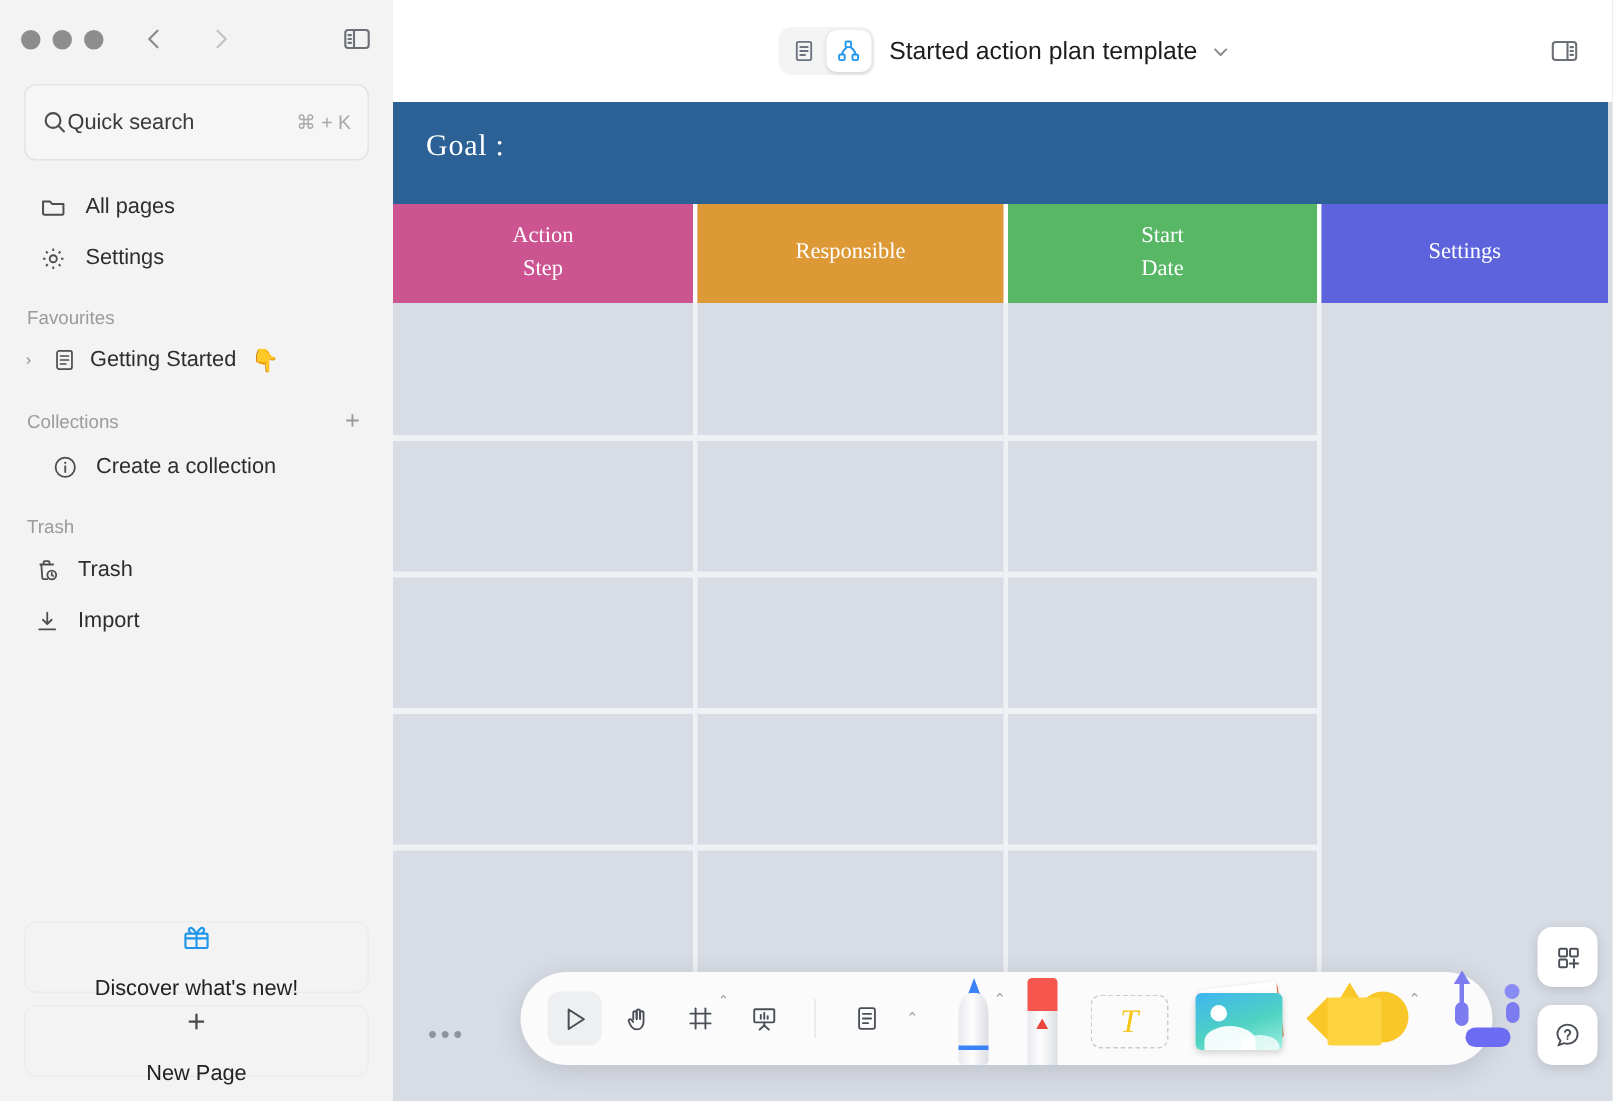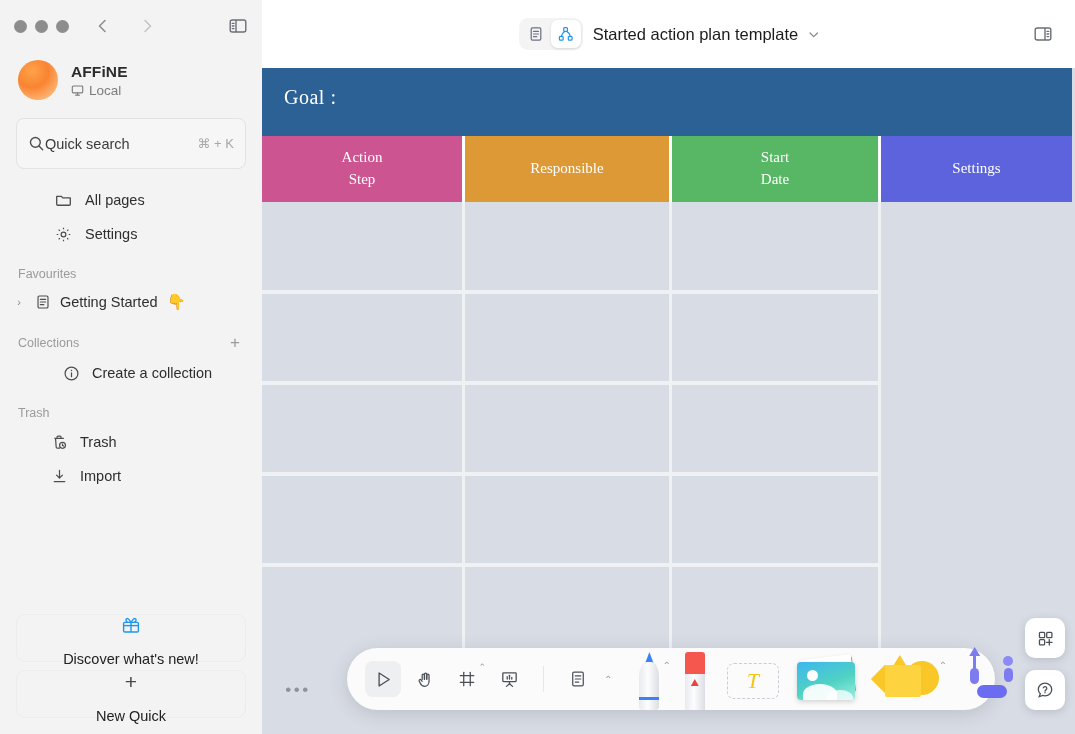--- a/index.html
+++ b/index.html
@@ -39,21 +39,21 @@
     margin: 4px 16px 0 16px; height: 51px;
     border: 1px solid #e3e3e3; border-radius: 8px; background: #f6f6f6;
     display: flex; align-items: center; padding: 0 11px;
   }
   .search-ph { font-size: 14.5px; color: #3b3b3b; font-weight: 500; }
   .search-kbd { margin-left: auto; font-size: 13px; color: #a8a8a8; }
 
   .navlist { margin-top: 14px; }
   .nav-item {
     height: 34px; display: flex; align-items: center; gap: 13px;
-    padding: 0 16px 0 26px; font-size: 14.5px; color: #2e2e2e; cursor: default; margin-left: 28px;
+    padding: 0 16px 0 26px; font-size: 14.5px; color: #2e2e2e; cursor: default;
   }
   .nav-item .ico { width: 18px; height: 18px; color: #4e4e4e; display: flex; align-items: center; justify-content: center; flex: 0 0 18px; }
 
   .sec-head {
     display: flex; align-items: center;
     padding: 16px 22px 5px 18px; font-size: 12.5px; color: #9b9b9b;
   }
   .sec-head .plus { margin-left: auto; color: #9b9b9b; font-size: 17px; line-height: 1; }
 
   .fav-item {
@@ -244,36 +244,20 @@
         <svg viewBox="0 0 20 20" width="20" height="20" fill="none" stroke="currentColor" stroke-width="1.4">
           <rect x="2.2" y="4" width="15.6" height="12" rx="2"></rect>
           <line x1="8" y1="4" x2="8" y2="16"></line>
           <line x1="4.3" y1="7.4" x2="6" y2="7.4" stroke-linecap="round"></line>
           <line x1="4.3" y1="10" x2="6" y2="10" stroke-linecap="round"></line>
           <line x1="4.3" y1="12.6" x2="6" y2="12.6" stroke-linecap="round"></line>
         </svg>
       </div>
     </div>
 
-    <div class="ws">
-      <div class="ws-avatar"></div>
-      <div class="ws-text">
-        <div class="ws-name">AFFiNE</div>
-        <div class="ws-sub">
-          <span>
-            <svg viewBox="0 0 14 14" width="13" height="13" fill="none" stroke="currentColor" stroke-width="1.2">
-              <rect x="1.4" y="2.2" width="11.2" height="7.4" rx="1"></rect>
-              <line x1="5" y1="12" x2="9" y2="12" stroke-linecap="round"></line>
-              <line x1="7" y1="9.6" x2="7" y2="12"></line>
-            </svg>
-          </span>
-          <span>Local</span>
-        </div>
-      </div>
-    </div>
 
     <div class="search">
       <span>
         <svg viewBox="0 0 18 18" width="17" height="17" fill="none" stroke="#4e4e4e" stroke-width="1.5" stroke-linecap="round">
           <circle cx="7.8" cy="7.8" r="5.2"></circle>
             <line x1="11.7" y1="11.7" x2="15.5" y2="15.5"></line>
         </svg>
       </span>
       <span class="search-ph">Quick search</span>
       <span class="search-kbd">⌘ + K</span>
@@ -366,21 +350,21 @@
             <line x1="2.6" y1="10.6" x2="17.4" y2="10.6"></line>
             <line x1="10" y1="7.4" x2="10" y2="17"></line>
             <path d="M10 7.4C8.6 5.4 7.6 3.2 5.9 3.6 4.4 4 4.7 6.6 6.6 7.2"></path>
             <path d="M10 7.4c1.4-2 2.4-4.2 4.1-3.8 1.5.4 1.2 3-0.7 3.6"></path>
           </svg>
         </span>
         <span>Discover what's new!</span>
       </div>
       <div class="btn-card">
         <span class="plusign">+</span>
-        <span>New Quick</span>
+        <span>New Page</span>
       </div>
     </div>
   </div>
 
   <div id="main">
 
     <div class="main-header">
       <div class="mode-switch">
         <div class="mode-pill">
           <div class="mode-btn">

